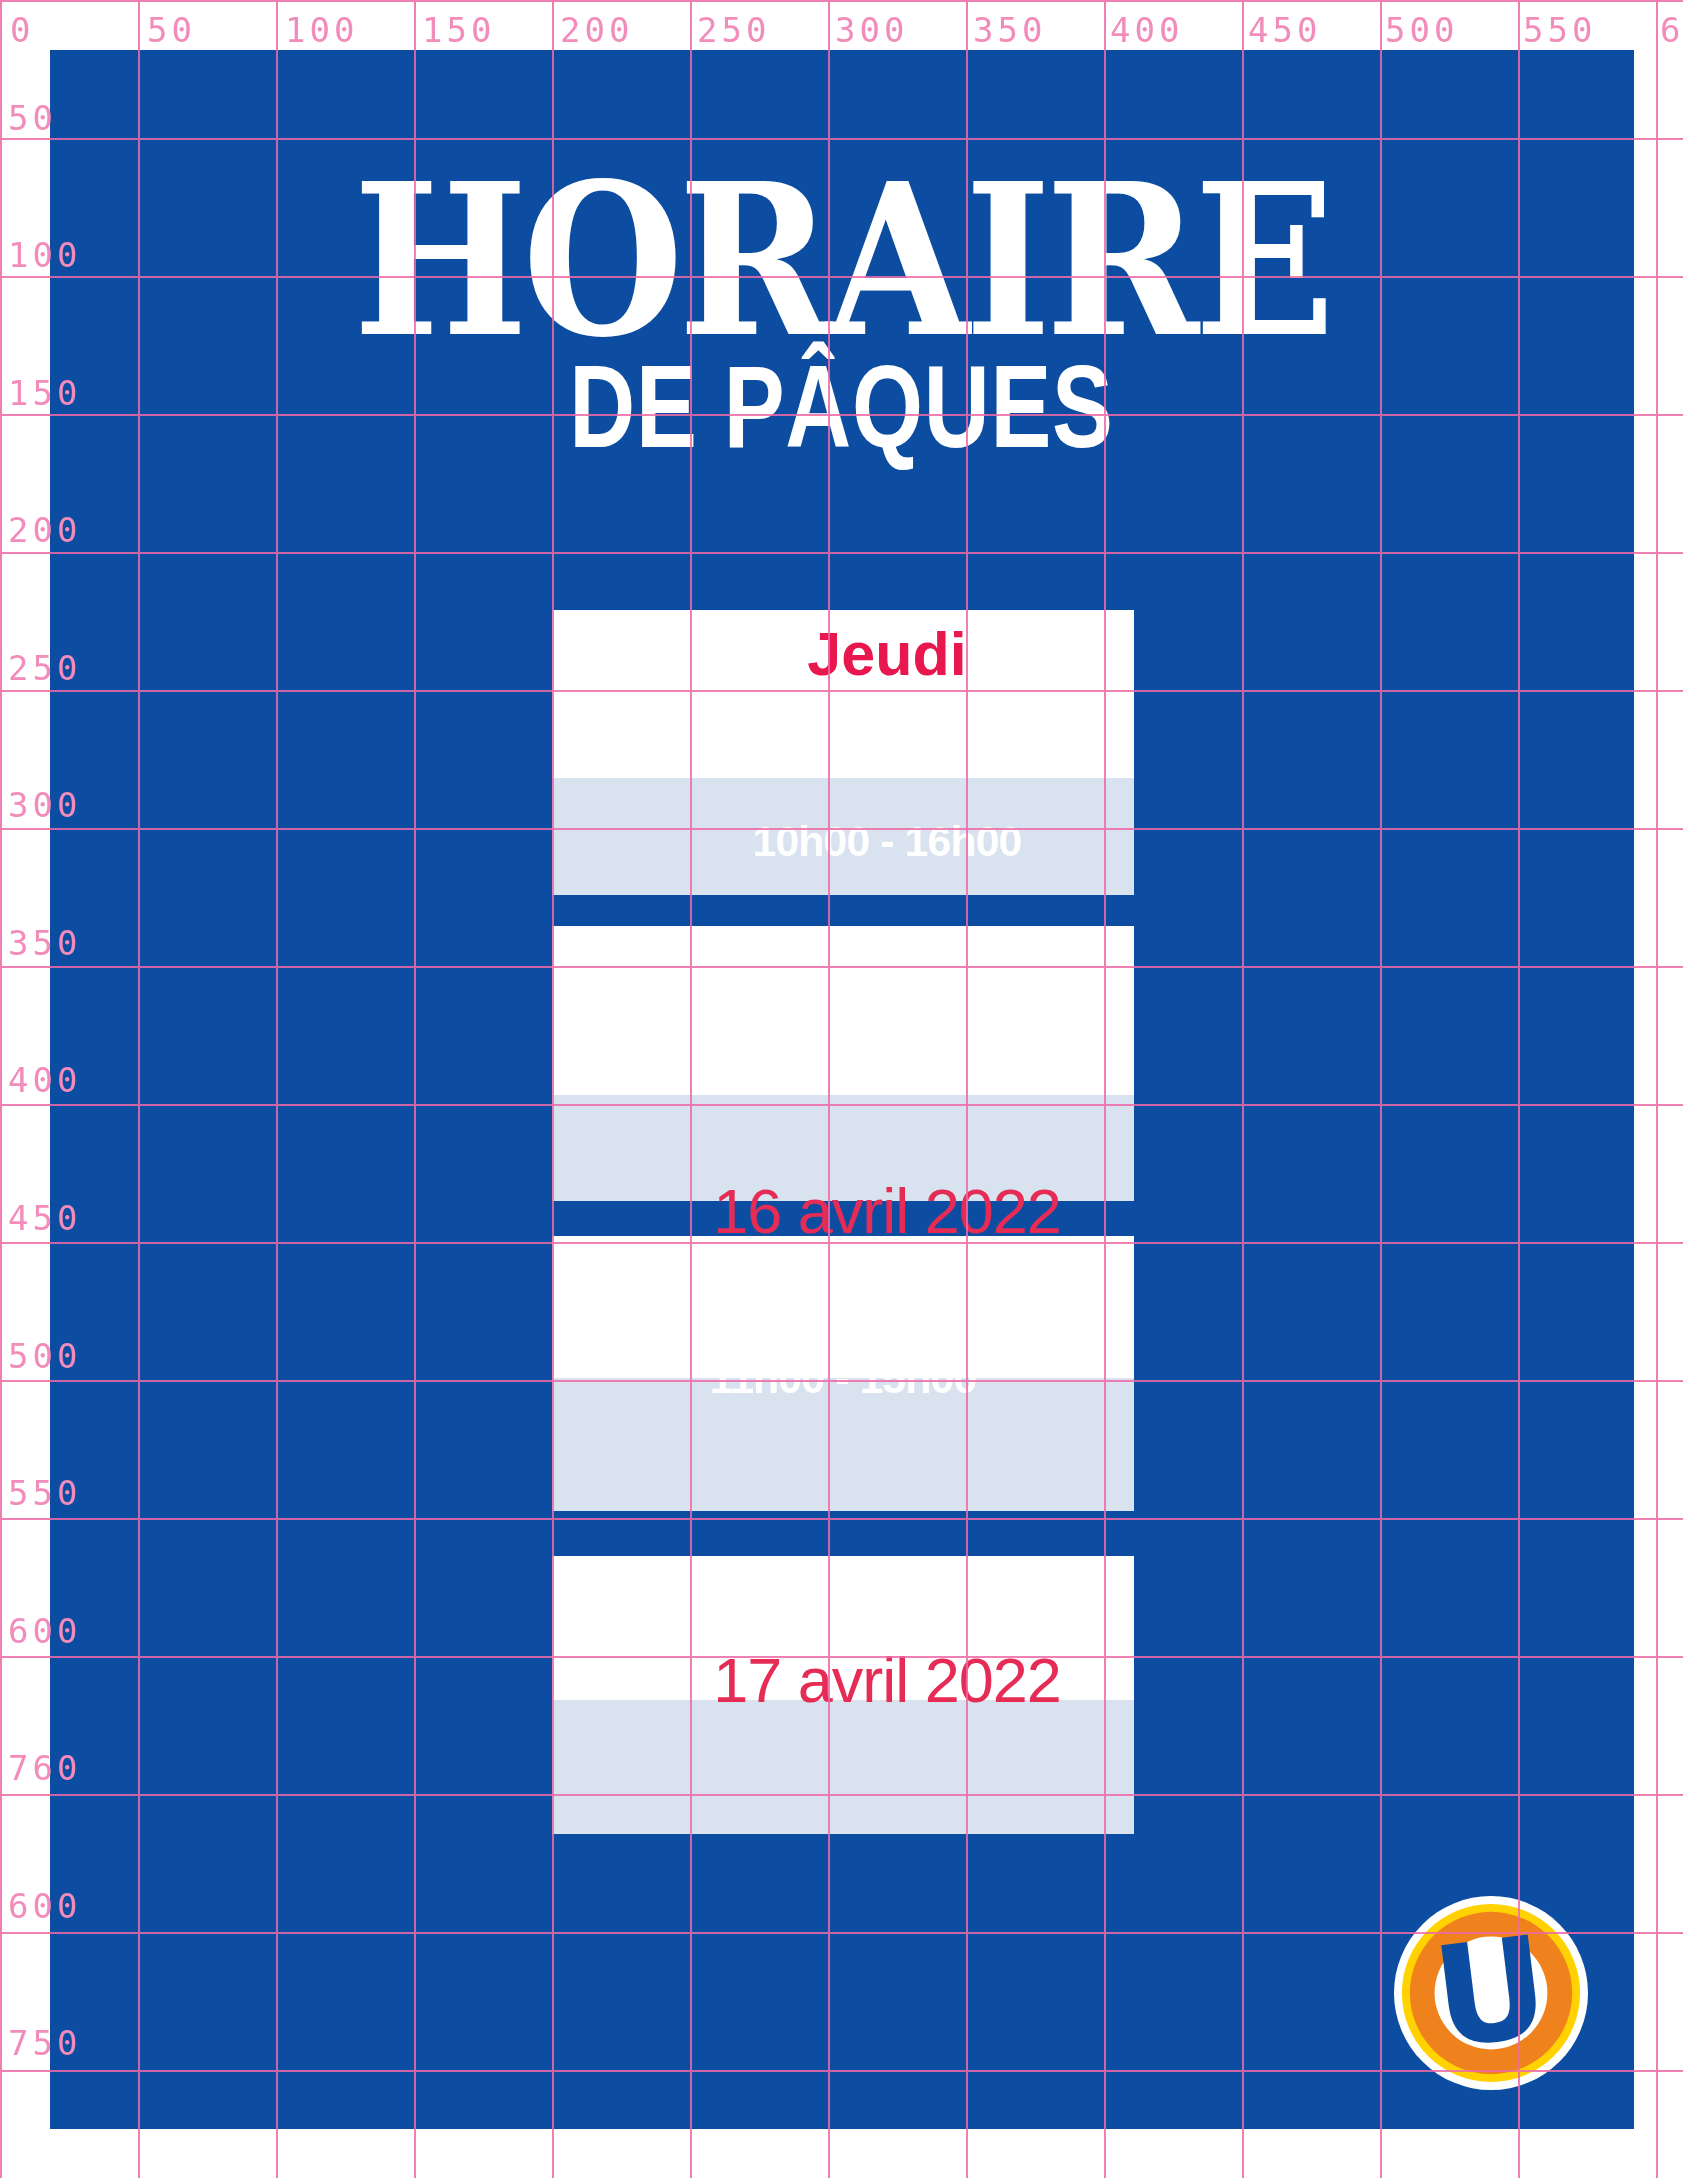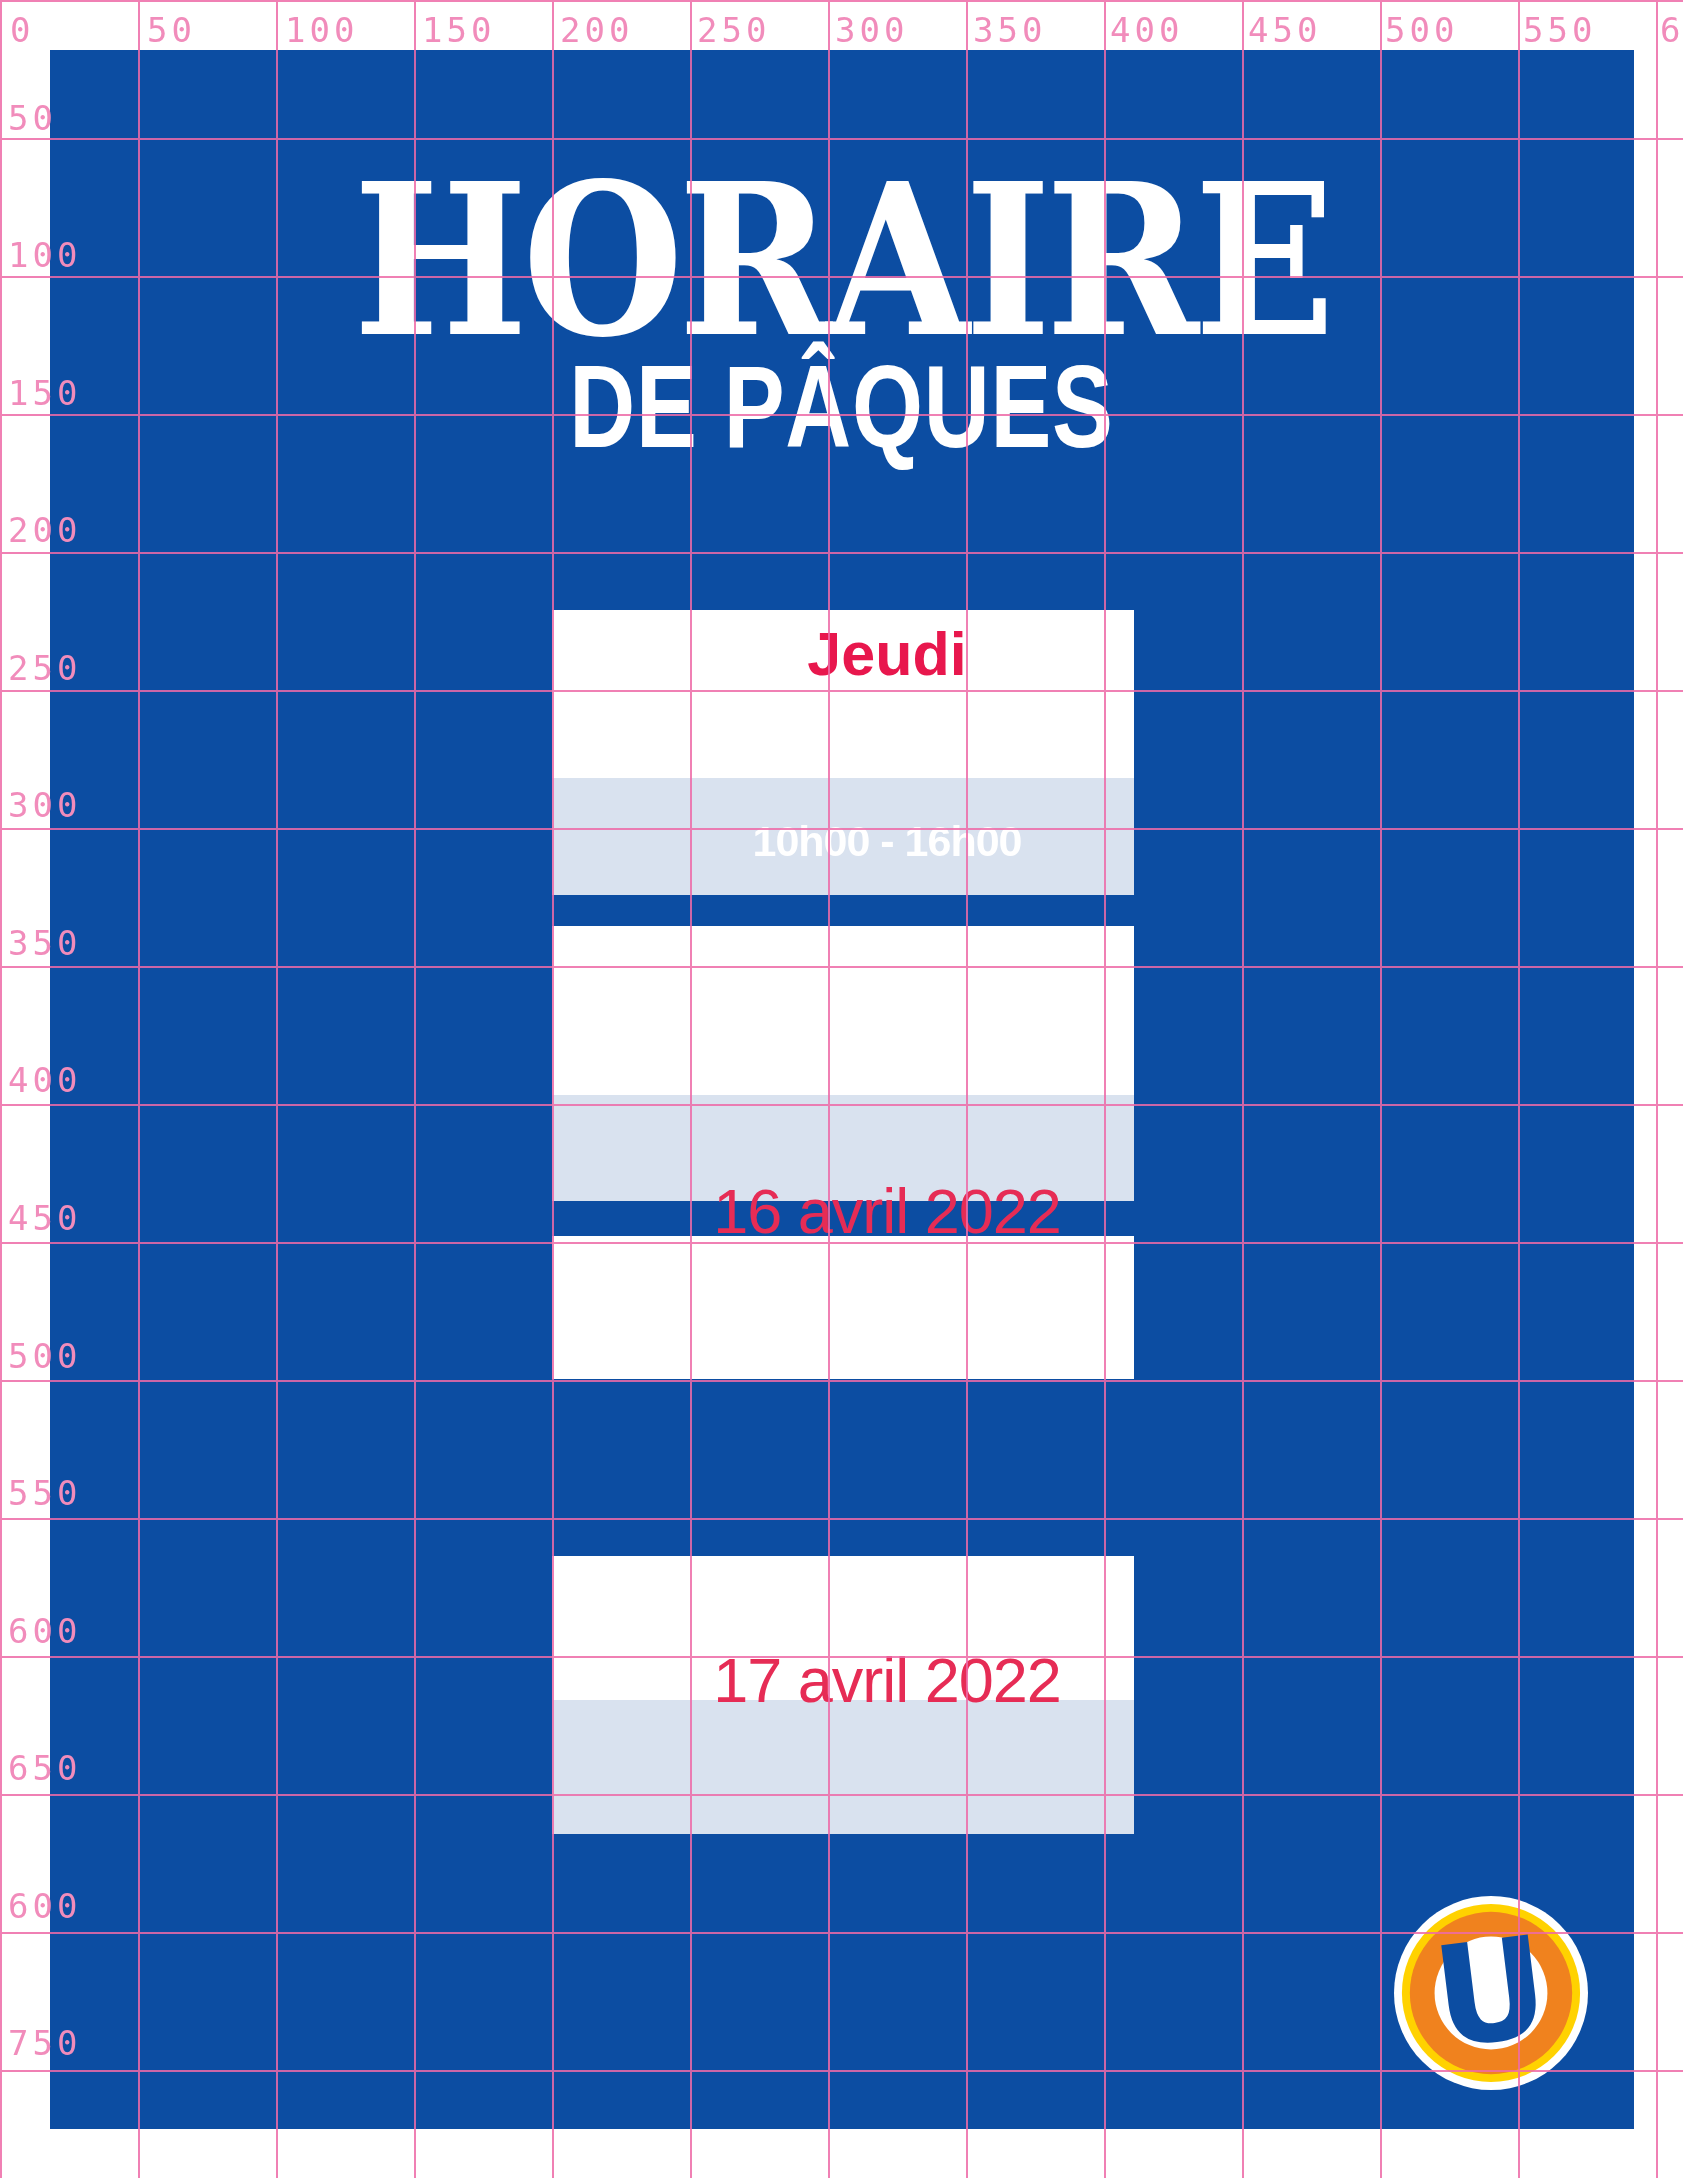--- a/index.html
+++ b/index.html
@@ -90,20 +90,23 @@
   <div class="box white" id="box-jeudi"></div>
   <div class="box pale" id="box-jeudi-time"></div>
   <div class="ptxt dayname" id="t-jeudi">Jeudi</div>
   <div class="ptxt timetxt" id="t-time1">10h00 - 16h00</div>
 
   <div class="box white" id="box-vendredi"></div>
   <div class="box pale" id="box-vendredi-time"></div>
 
   <div class="box white" id="box-date2"></div>
   <div class="ptxt datetxt" id="t-date2">16 avril 2022</div>
+  <div class="box pale" id="box-time2">
+    <div class="timetxt" id="t-time2">11h00 - 15h00</div>
+  </div>
 
   <div class="box white" id="box-dimanche"></div>
   <div class="box pale" id="box-time3"></div>
   <div class="ptxt datetxt" id="t-date3">17 avril 2022</div>
 
   <svg class="logo" viewBox="0 0 196 196">
     <circle cx="98" cy="98" r="98" fill="#ffffff"></circle>
     <circle cx="98" cy="98" r="90" fill="#ffd200"></circle>
     <circle cx="98" cy="98" r="82" fill="#f0821e"></circle>
     <circle cx="98" cy="98" r="57" fill="#ffffff"></circle>
@@ -130,18 +133,18 @@
       <span class="ruler-label" style="left: 8px; top: 376px;">150</span>
       <span class="ruler-label" style="left: 8px; top: 513px;">200</span>
       <span class="ruler-label" style="left: 8px; top: 651px;">250</span>
       <span class="ruler-label" style="left: 8px; top: 788px;">300</span>
       <span class="ruler-label" style="left: 8px; top: 926px;">350</span>
       <span class="ruler-label" style="left: 8px; top: 1063px;">400</span>
       <span class="ruler-label" style="left: 8px; top: 1201px;">450</span>
       <span class="ruler-label" style="left: 8px; top: 1339px;">500</span>
       <span class="ruler-label" style="left: 8px; top: 1476px;">550</span>
       <span class="ruler-label" style="left: 8px; top: 1614px;">600</span>
-      <span class="ruler-label" style="left: 8px; top: 1751px;">650</span>
+      <span class="ruler-label" style="left: 8px; top: 1751px;">760</span>
       <span class="ruler-label" style="left: 8px; top: 1889px;">600</span>
       <span class="ruler-label" style="left: 8px; top: 2026px;">750</span>
     </div>
 </div>
 
 
 </body></html>

